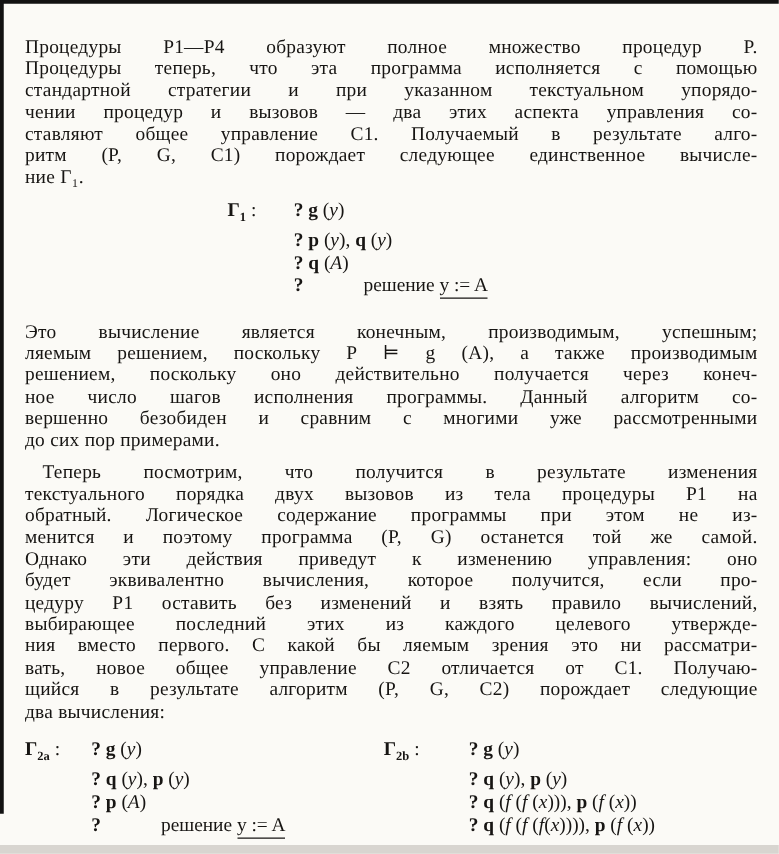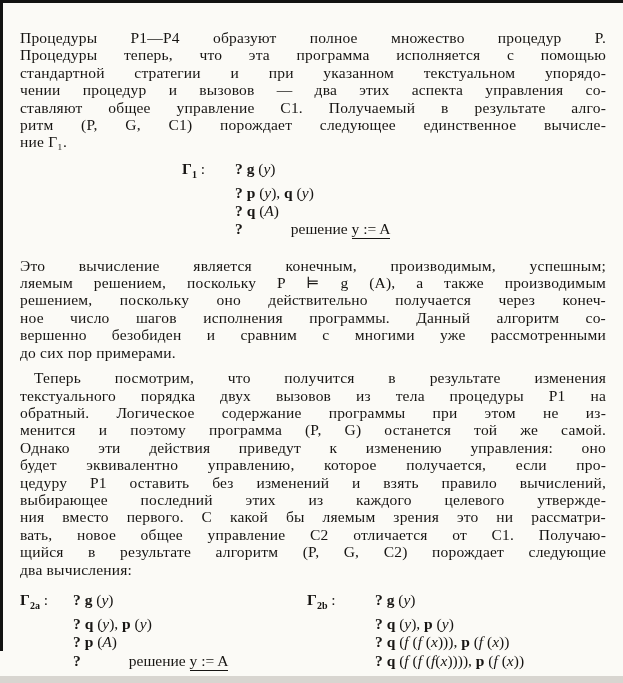--- a/index.html
+++ b/index.html
@@ -77,21 +77,21 @@
     <span class="line jl">вершенно безобиден и сравним с многими уже рассмотренными</span>
     <span class="line ll">до сих пор примерами.</span>
   </div>
 
   <div class="para3">
     <span class="line jl ind">Теперь посмотрим, что получится в результате изменения</span>
     <span class="line jl">текстуального порядка двух вызовов из тела процедуры P1 на</span>
     <span class="line jl">обратный. Логическое содержание программы при этом не из-</span>
     <span class="line jl">менится и поэтому программа (P, G) останется той же самой.</span>
     <span class="line jl">Однако эти действия приведут к изменению управления: оно</span>
-    <span class="line jl">будет эквивалентно управлению, которое получается, если про-</span>
+    <span class="line jl">будет эквивалентно вычисления, которое получится, если про-</span>
     <span class="line jl">цедуру P1 оставить без изменений и взять правило вычислений,</span>
     <span class="line jl">выбирающее последний этих из каждого целевого утвержде-</span>
     <span class="line jl">ния вместо первого. С какой бы ляемым зрения это ни рассматри-</span>
     <span class="line jl">вать, новое общее управление C2 отличается от C1. Получаю-</span>
     <span class="line jl">щийся в результате алгоритм (P, G, C2) порождает следующие</span>
     <span class="line ll">два вычисления:</span>
   </div>
 
   <div class="twocol">
     <div class="gblock colA">

